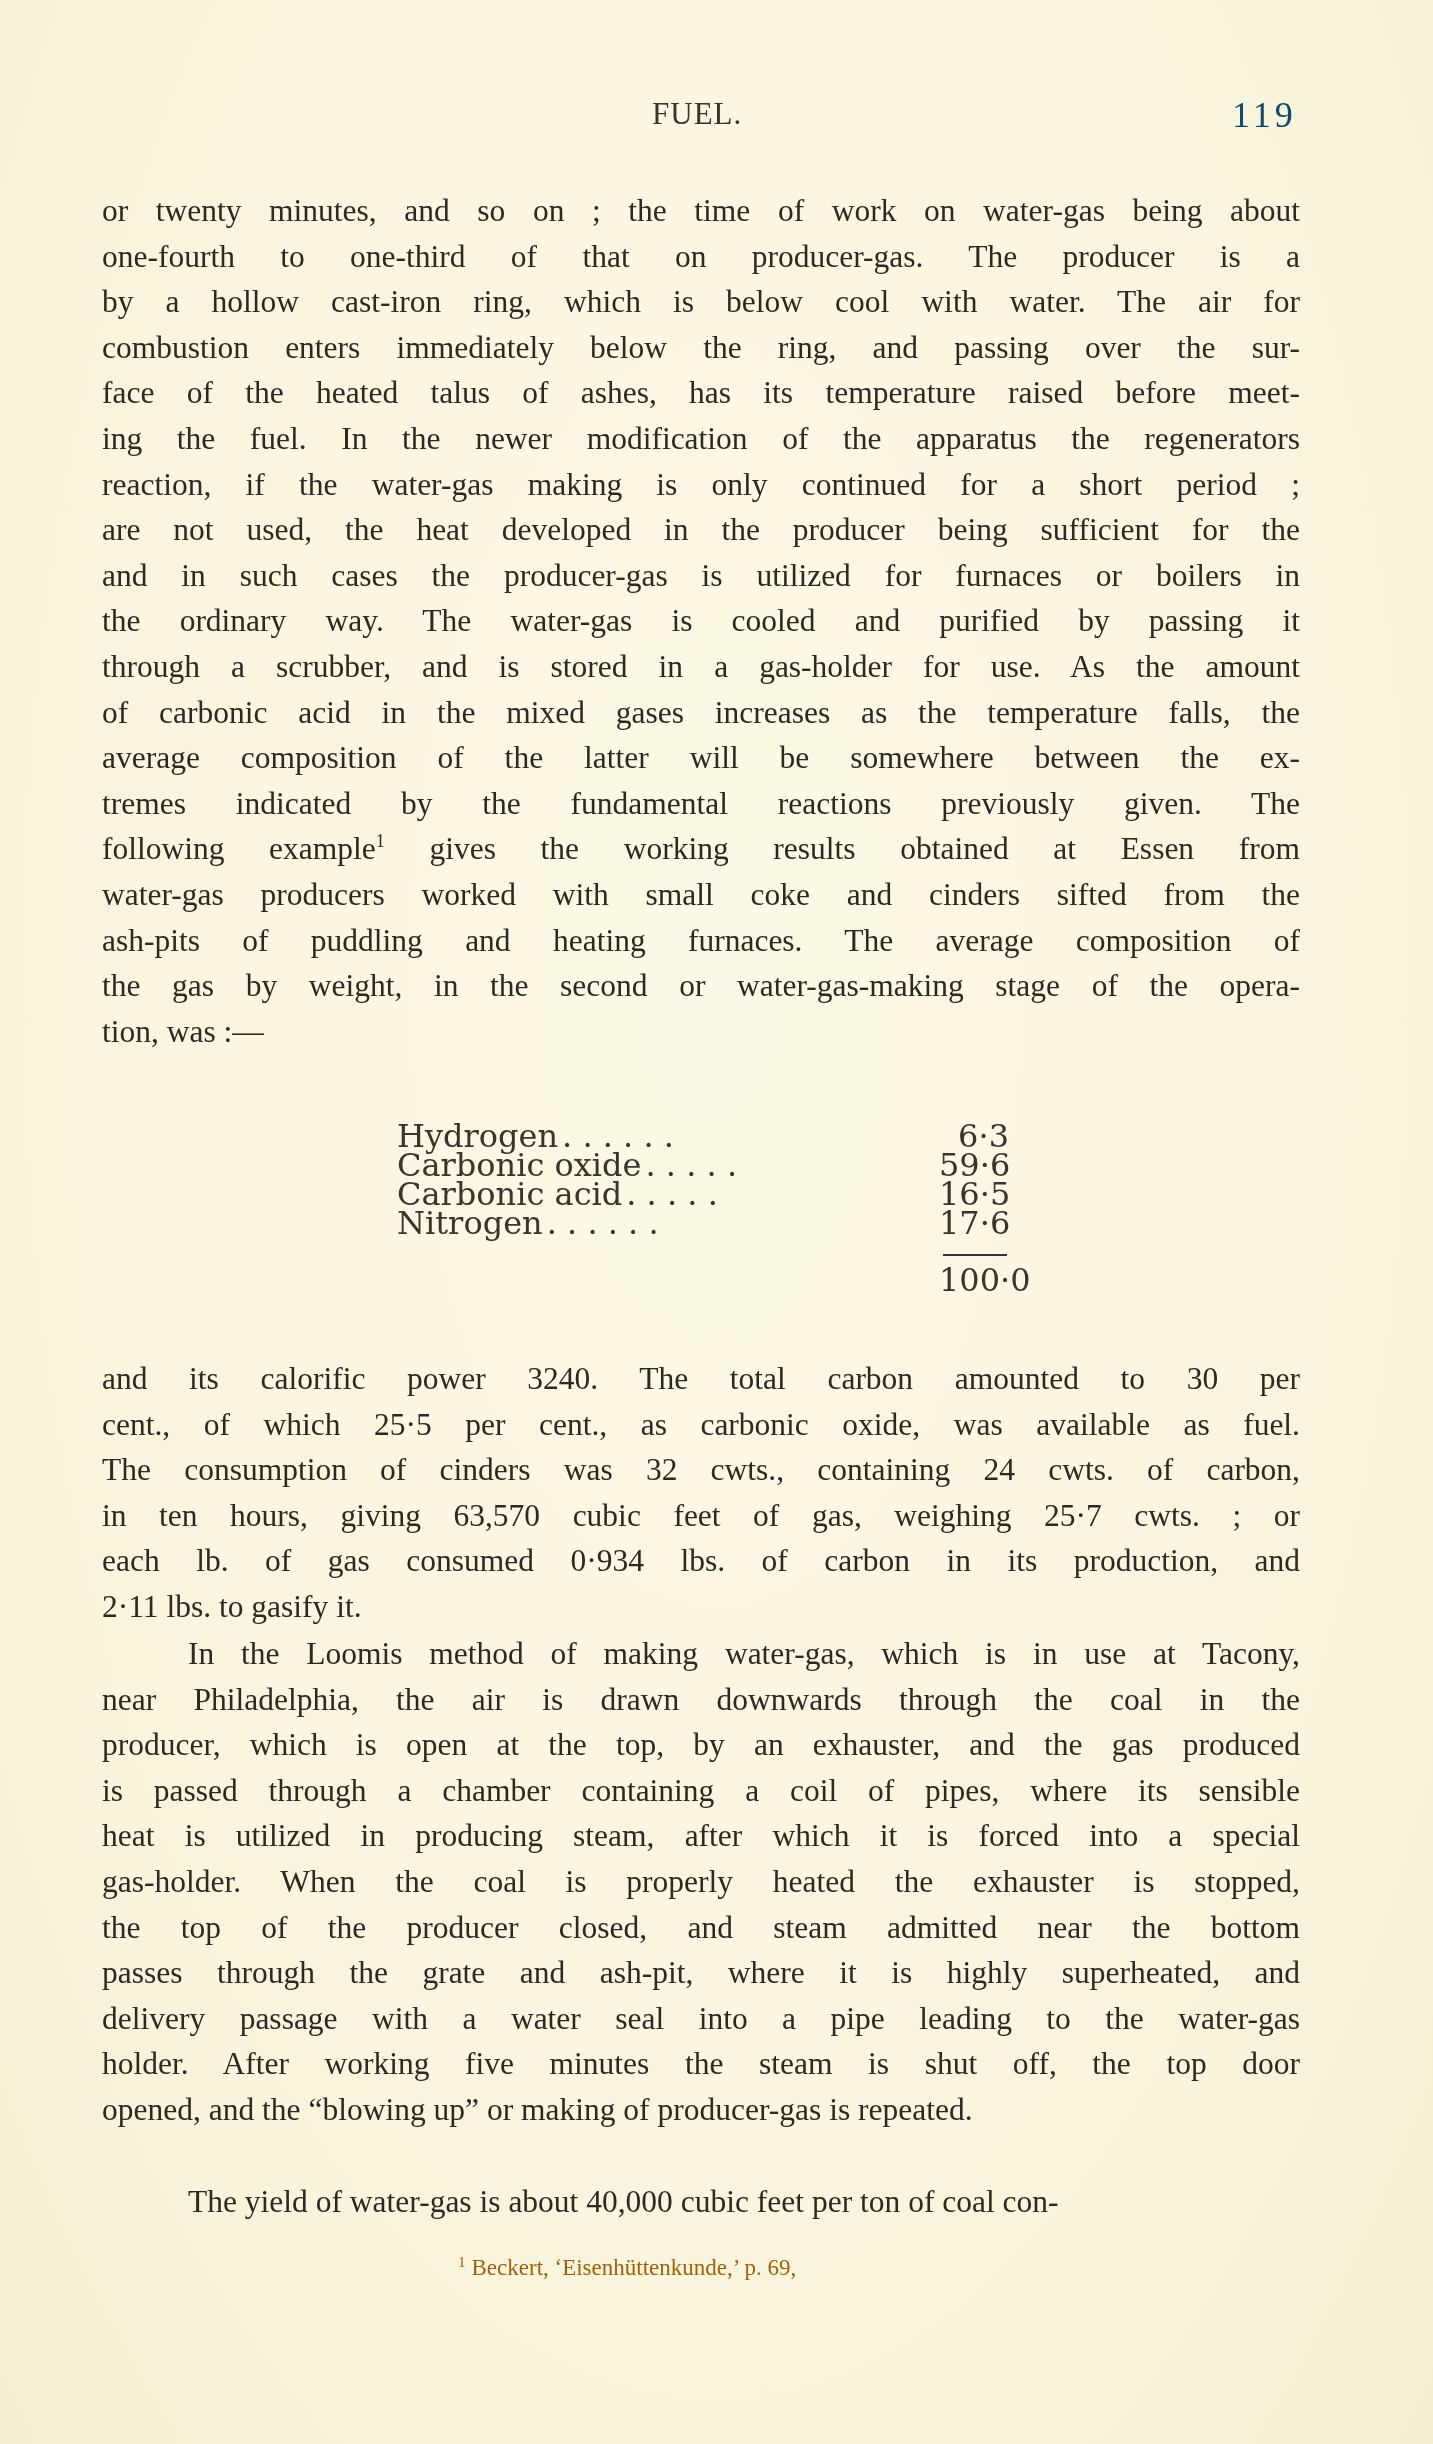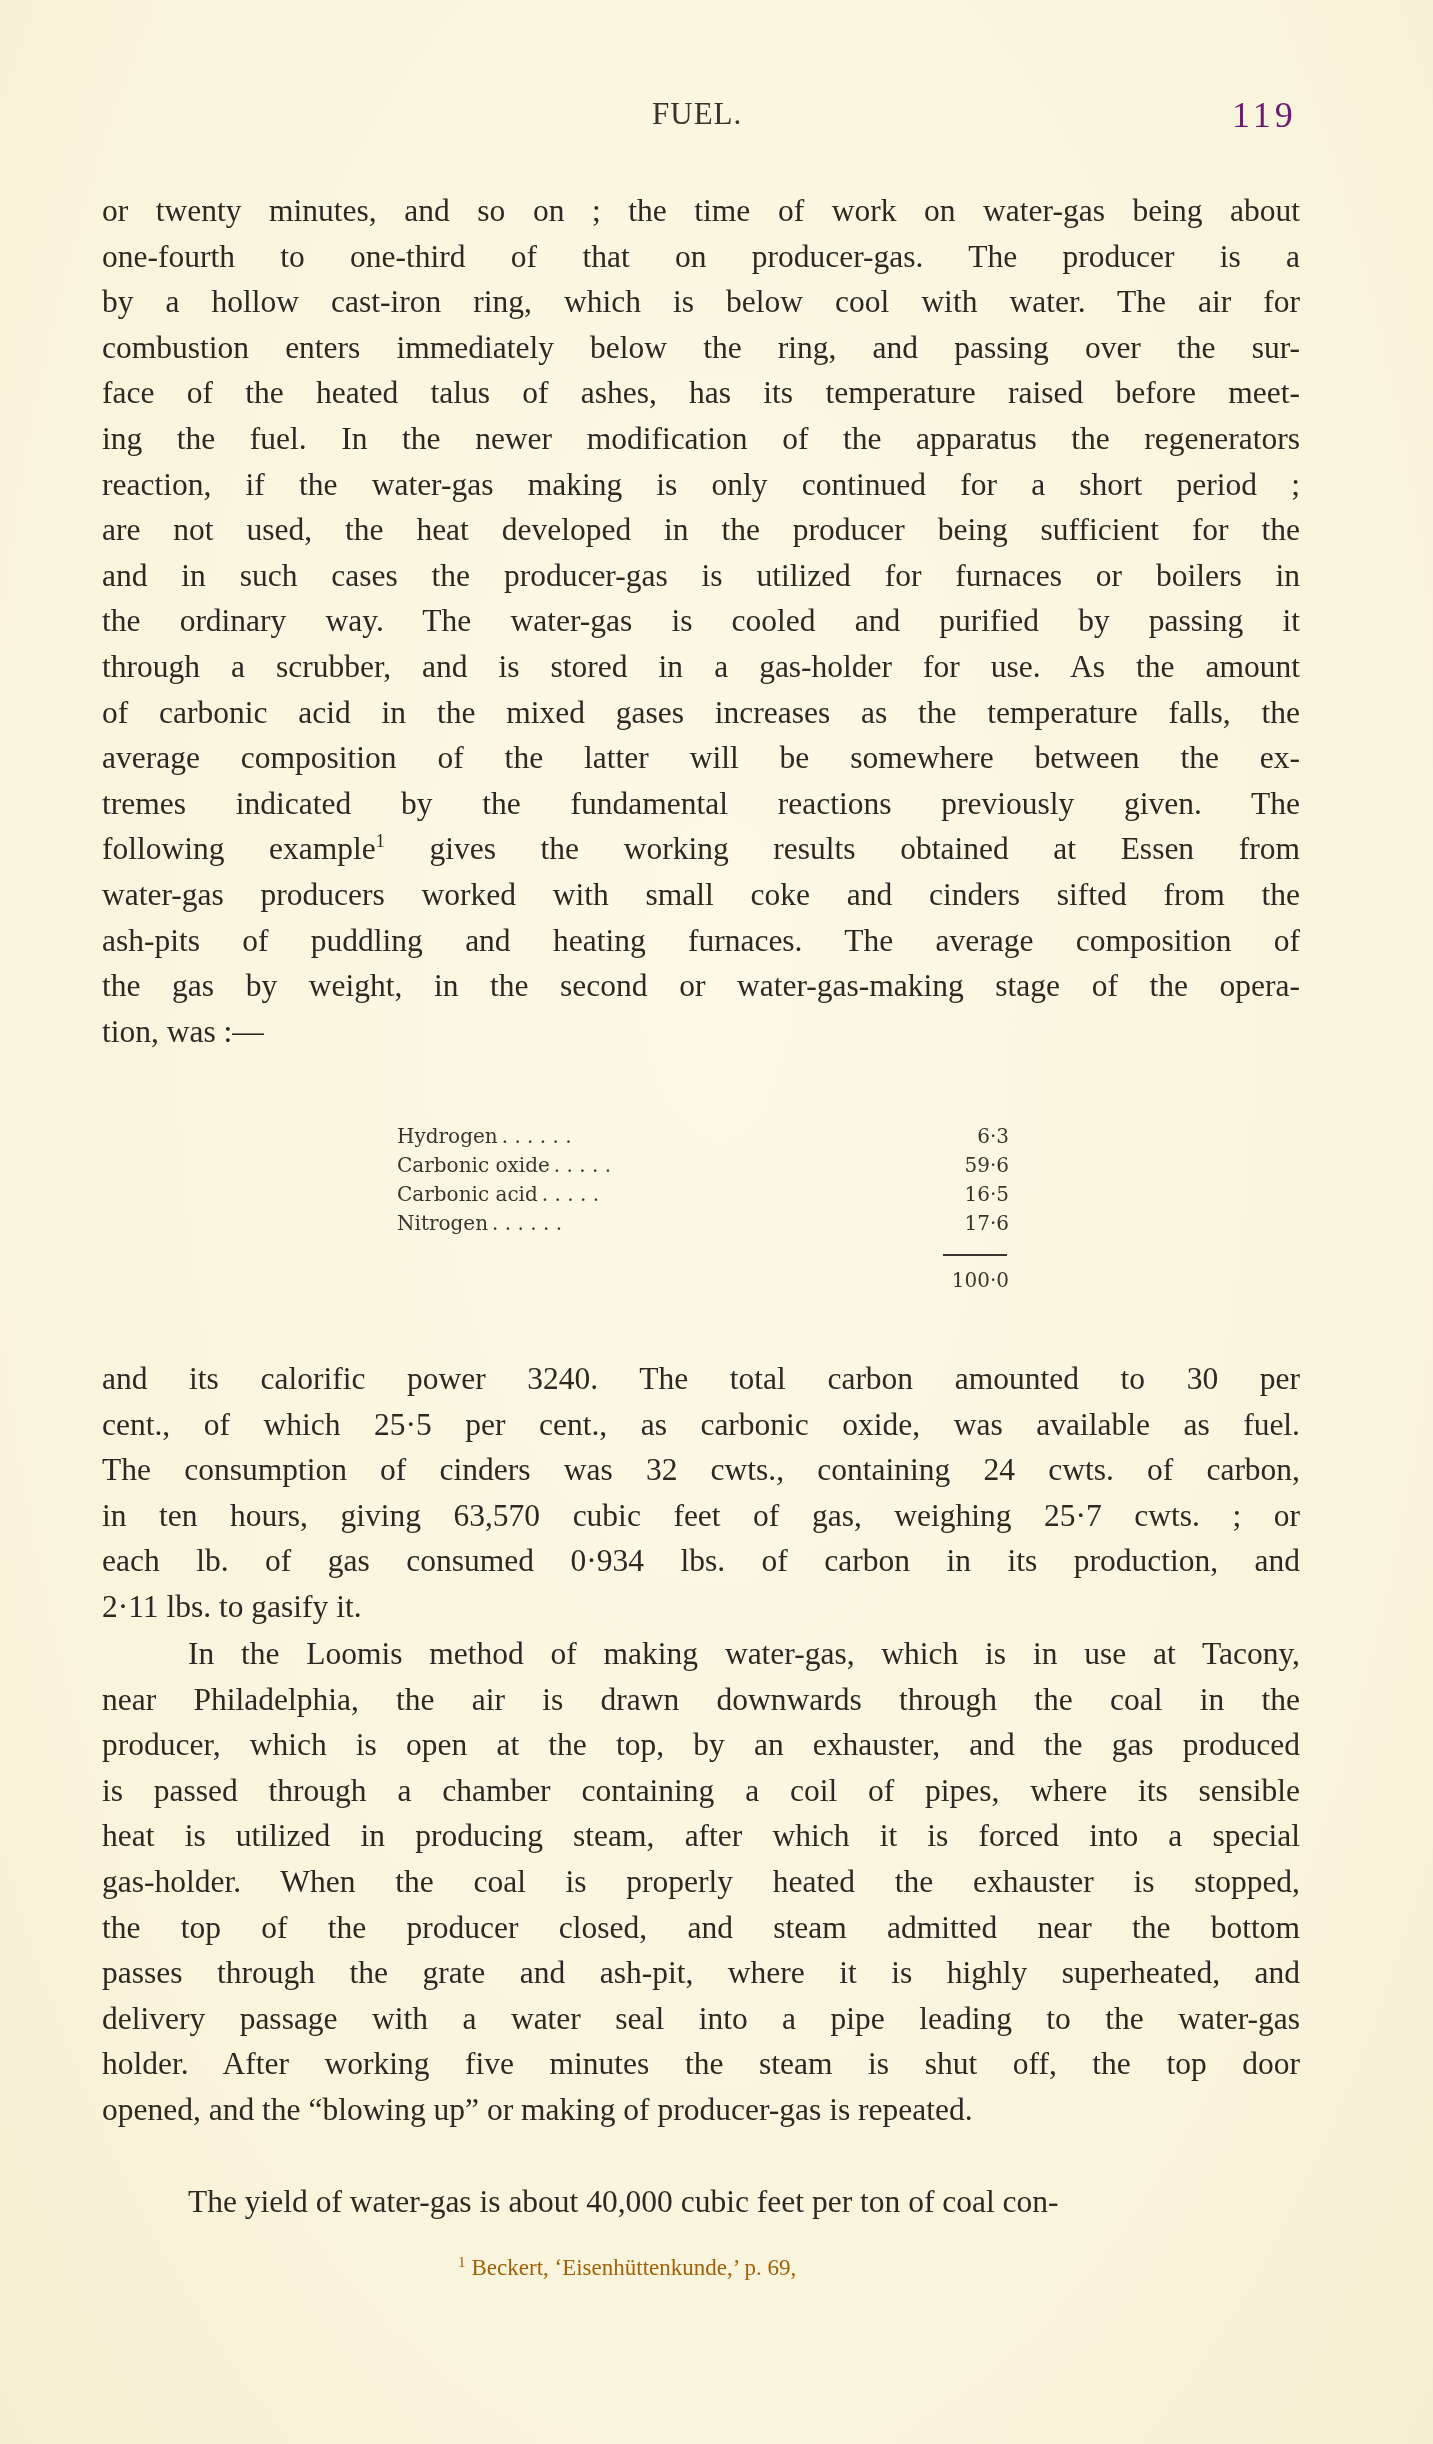--- a/index.html
+++ b/index.html
@@ -10,42 +10,42 @@
     color:#2b2620;
     font-family:"Liberation Serif","DejaVu Serif",serif;
   }
   .running-head {
     position:absolute; top:96px; left:0; width:1433px; height:60px;
   }
   .head-title {
     position:absolute; left:652px; top:0; font-size:31px; letter-spacing:1px; color:#3a342c;
   }
   .page-number {
-    position:absolute; left:1232px; top:-2px; font-size:36px; letter-spacing:4px; color:#701a75;
+    position:absolute; left:1232px; top:-2px; font-size:36px; letter-spacing:4px; color:#0c4a6e;
   }
   .body-text {
     position:absolute; left:102px; width:1198px;
     font-size:31.5px; line-height:45.6px;
     text-align:justify; color:#2e2822;
   }
   .line {
     display:block; text-align:justify; text-align-last:justify; white-space:nowrap;
     height:45.6px; overflow:visible;
   }
   .line.last { text-align-last:left; }
   .line.indent { padding-left:86px; }
   sup.fn { font-size:18px; vertical-align:12px; line-height:0; }
   #para1 { top:188px; }
   #para2 { top:1356px; }
   #para3 { top:1631px; }
   #para4 { top:2179px; }
   .comp-table {
     position:absolute; left:397px; top:1122px; width:612px;
     font-family:"DejaVu Serif","Liberation Serif",serif;
-    font-size:20px; color:#3a342c;
+    font-size:32px; color:#3a342c;
   }
   .comp-row {
     display:flex; align-items:baseline; height:29px; line-height:29px;
   }
   .comp-name { white-space:nowrap; }
   .comp-dots { flex:1; overflow:hidden; white-space:nowrap; letter-spacing:0; padding:0 4px; color:#3a342c; }
   .comp-dots::before { content:""; }
   .comp-value { width:70px; text-align:right; }
   .comp-rule {
     margin-left:auto; width:64px; height:0; border-top:2px solid #3a342c;

